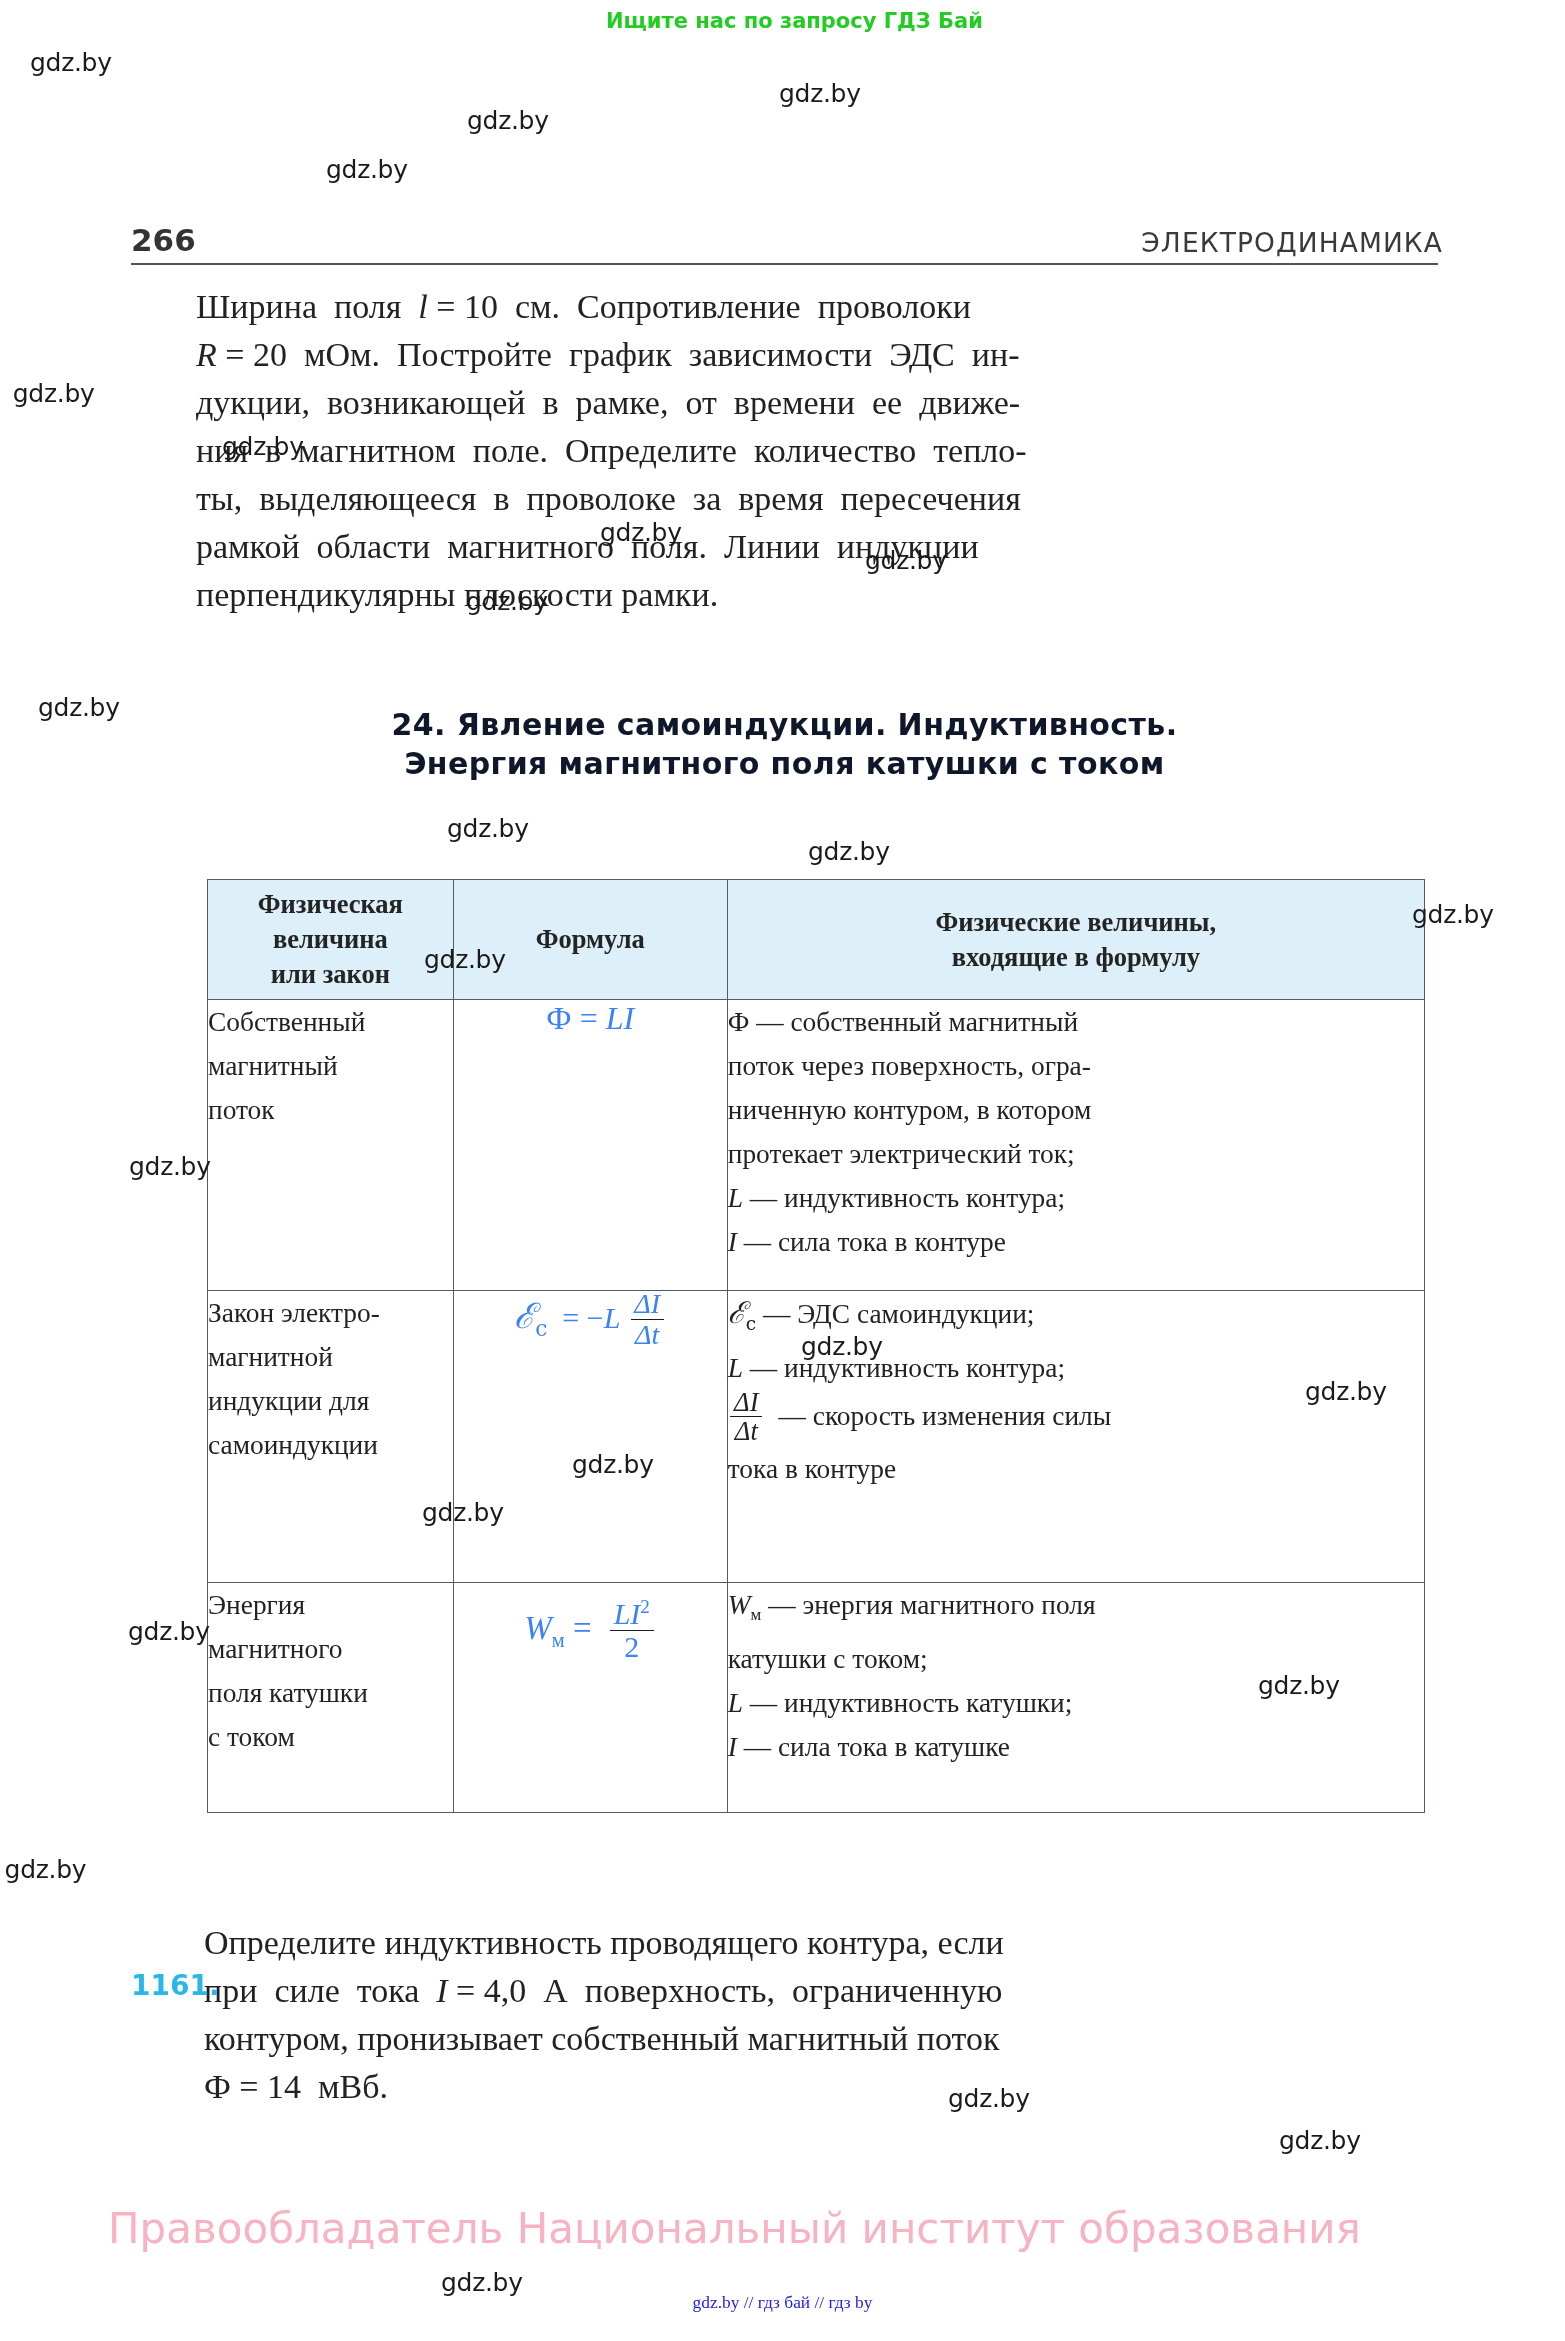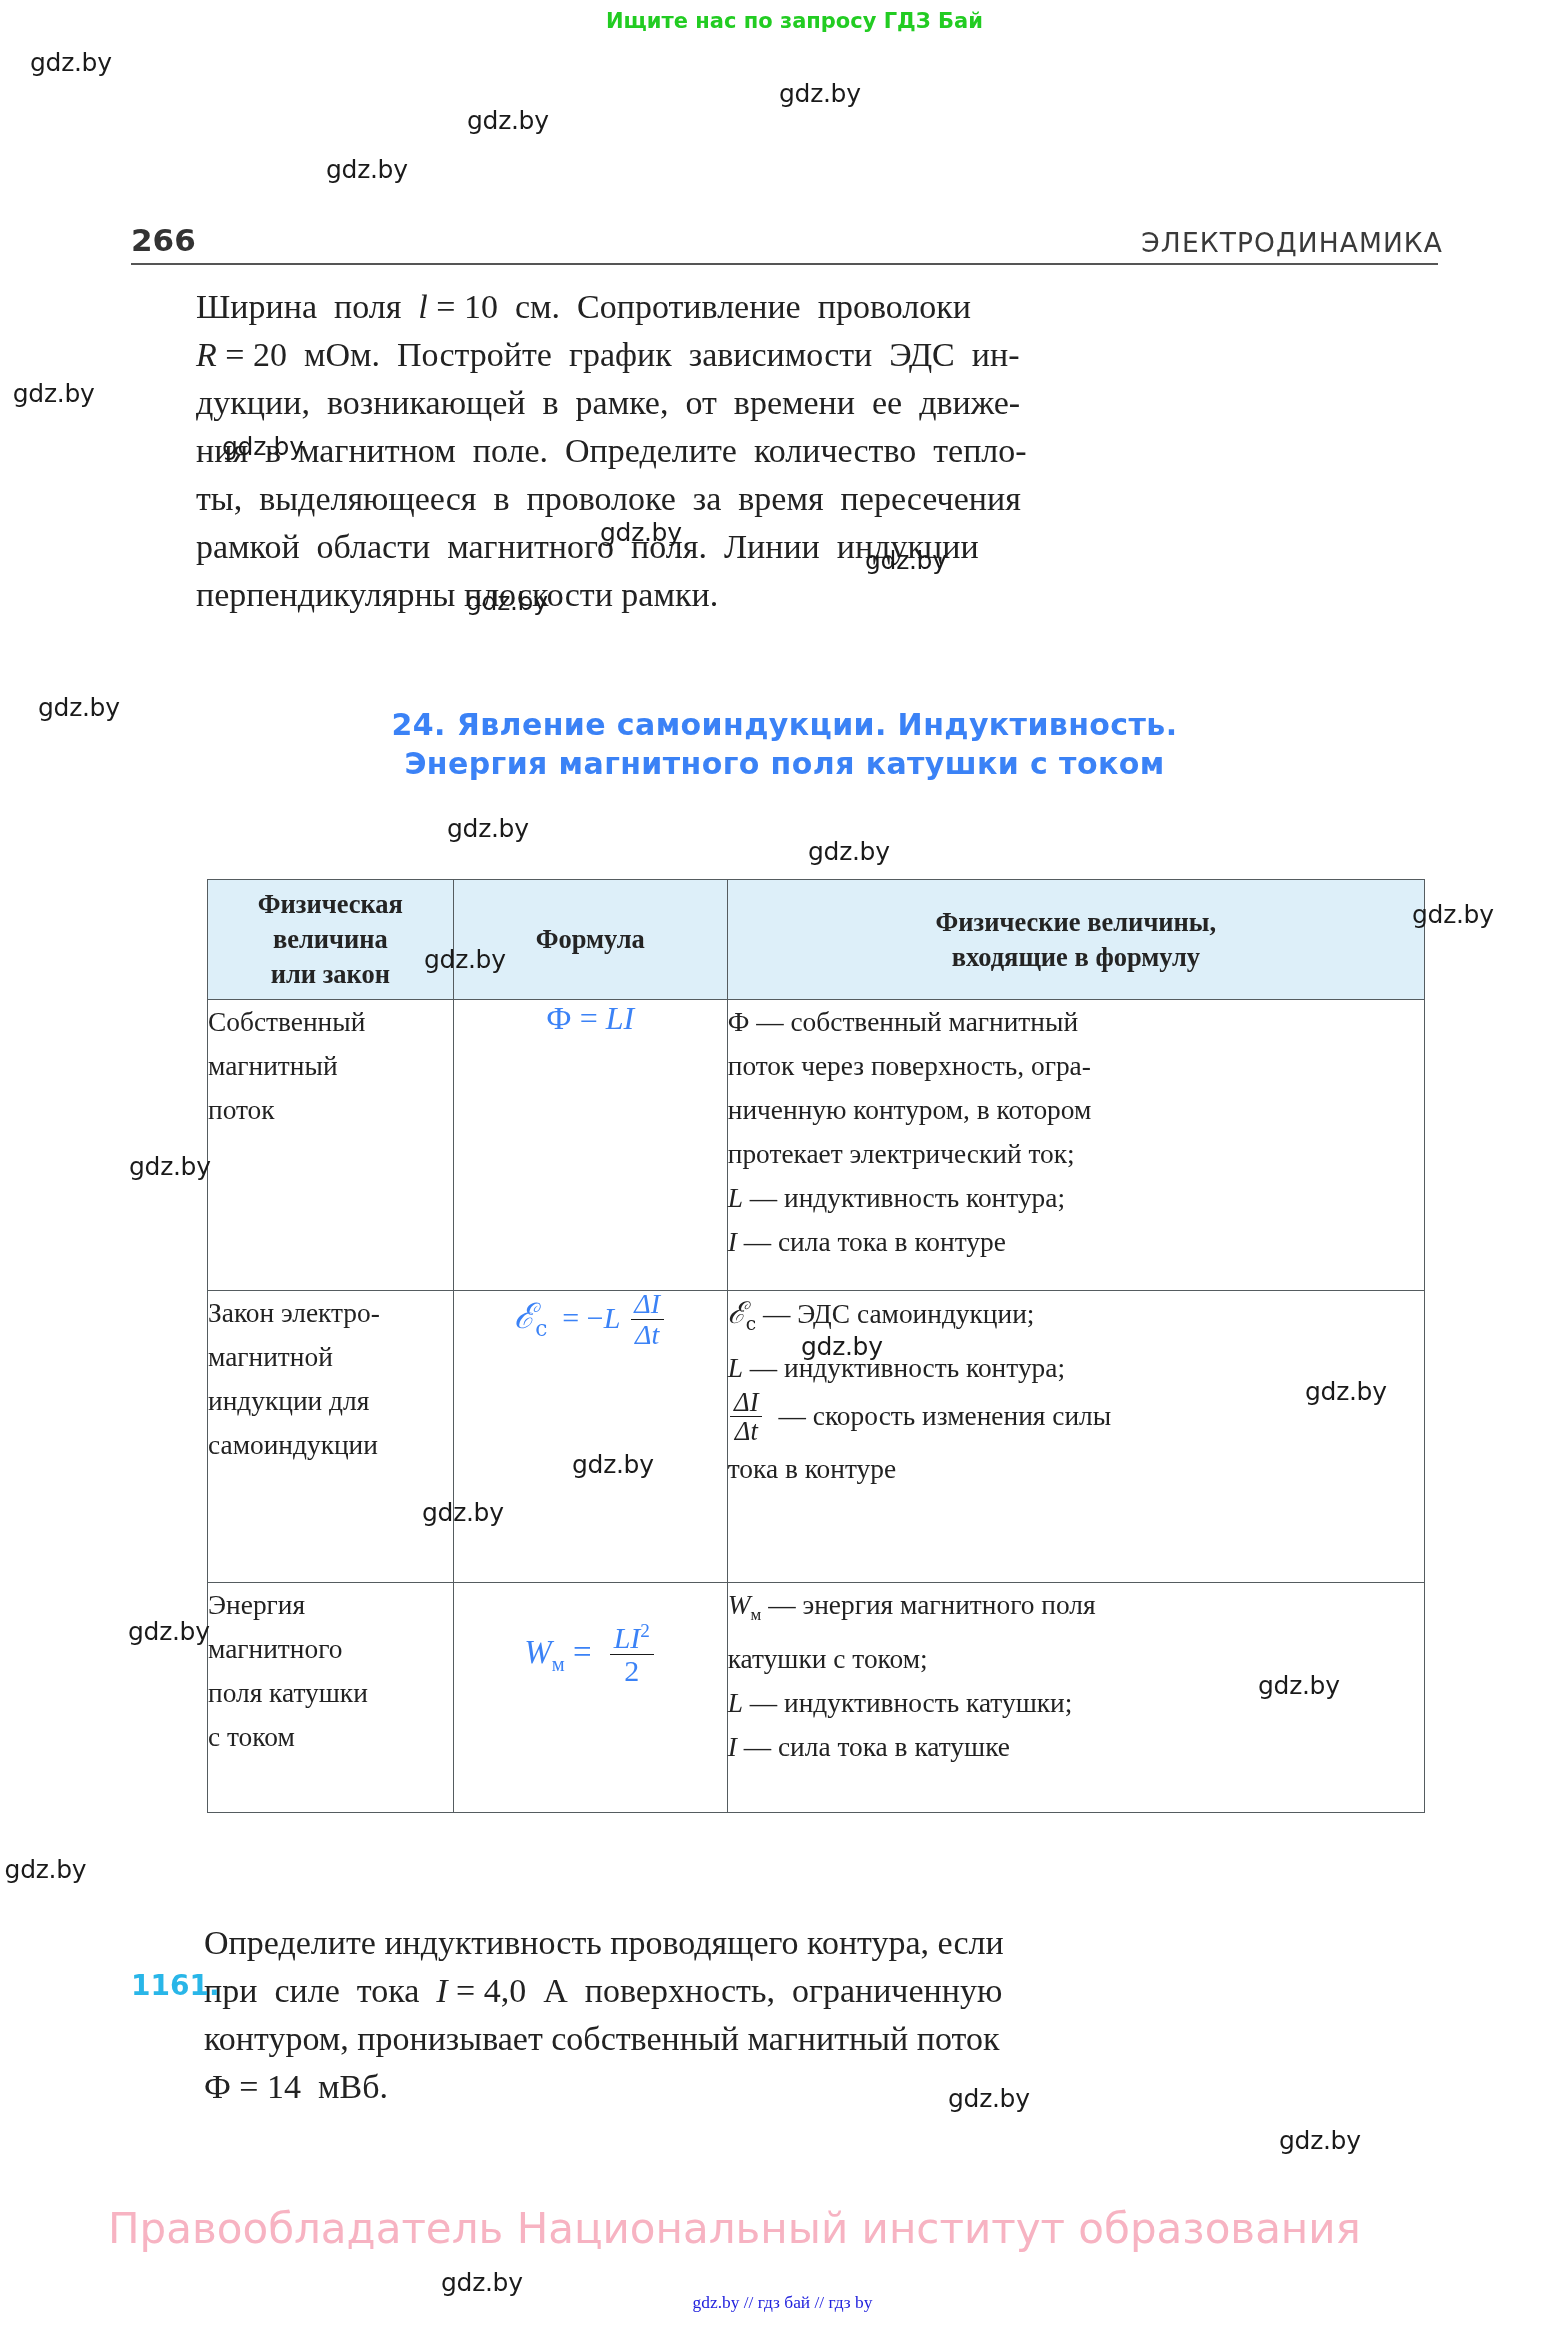--- a/index.html
+++ b/index.html
@@ -105,21 +105,21 @@
   .body-par .ln { display: block; white-space: nowrap; }
   .ital { font-style: italic; }
 
   
   .section-head {
     position: absolute;
     left: 131px;
     top: 705px;
     width: 1307px;
     text-align: center;
-    color: #3b82f6;
+    color: #0f172a;
     font-family: "DejaVu Sans", "Liberation Sans", sans-serif;
     font-weight: bold;
     font-size: 30px;
     line-height: 39px;
     letter-spacing: 0.4px;
   }
   .section-head .l2 { display: block; }
 
   
   .ptable {
@@ -344,21 +344,21 @@
         </td>
       </tr>
 
       <tr class="r3">
         <td class="cell-name">
           <span>Энергия</span><br>
           <span>магнитного</span><br>
           <span>поля катушки</span><br>
           <span>с током</span>
         </td>
-        <td class="cell-formula" style="padding-top:40px;">
+        <td class="cell-formula" style="padding-top:16px;">
           <span style="font-size:33px;"><i class="ital">W</i><span class="sub" style="font-style:normal;">м</span>&nbsp;=&nbsp;</span>
           <span class="frac" style="font-size:30px;">
             <span class="num"><i class="ital">LI</i><span class="sup">2</span></span>
             <span class="den">2</span>
           </span>
         </td>
         <td class="cell-desc">
           <span class="ln"><i class="ital">W</i><span class="sub">м</span> — энергия магнитного поля</span>
           <span class="ln">катушки с током;</span>
           <span class="ln"><i class="ital">L</i> — индуктивность катушки;</span>

